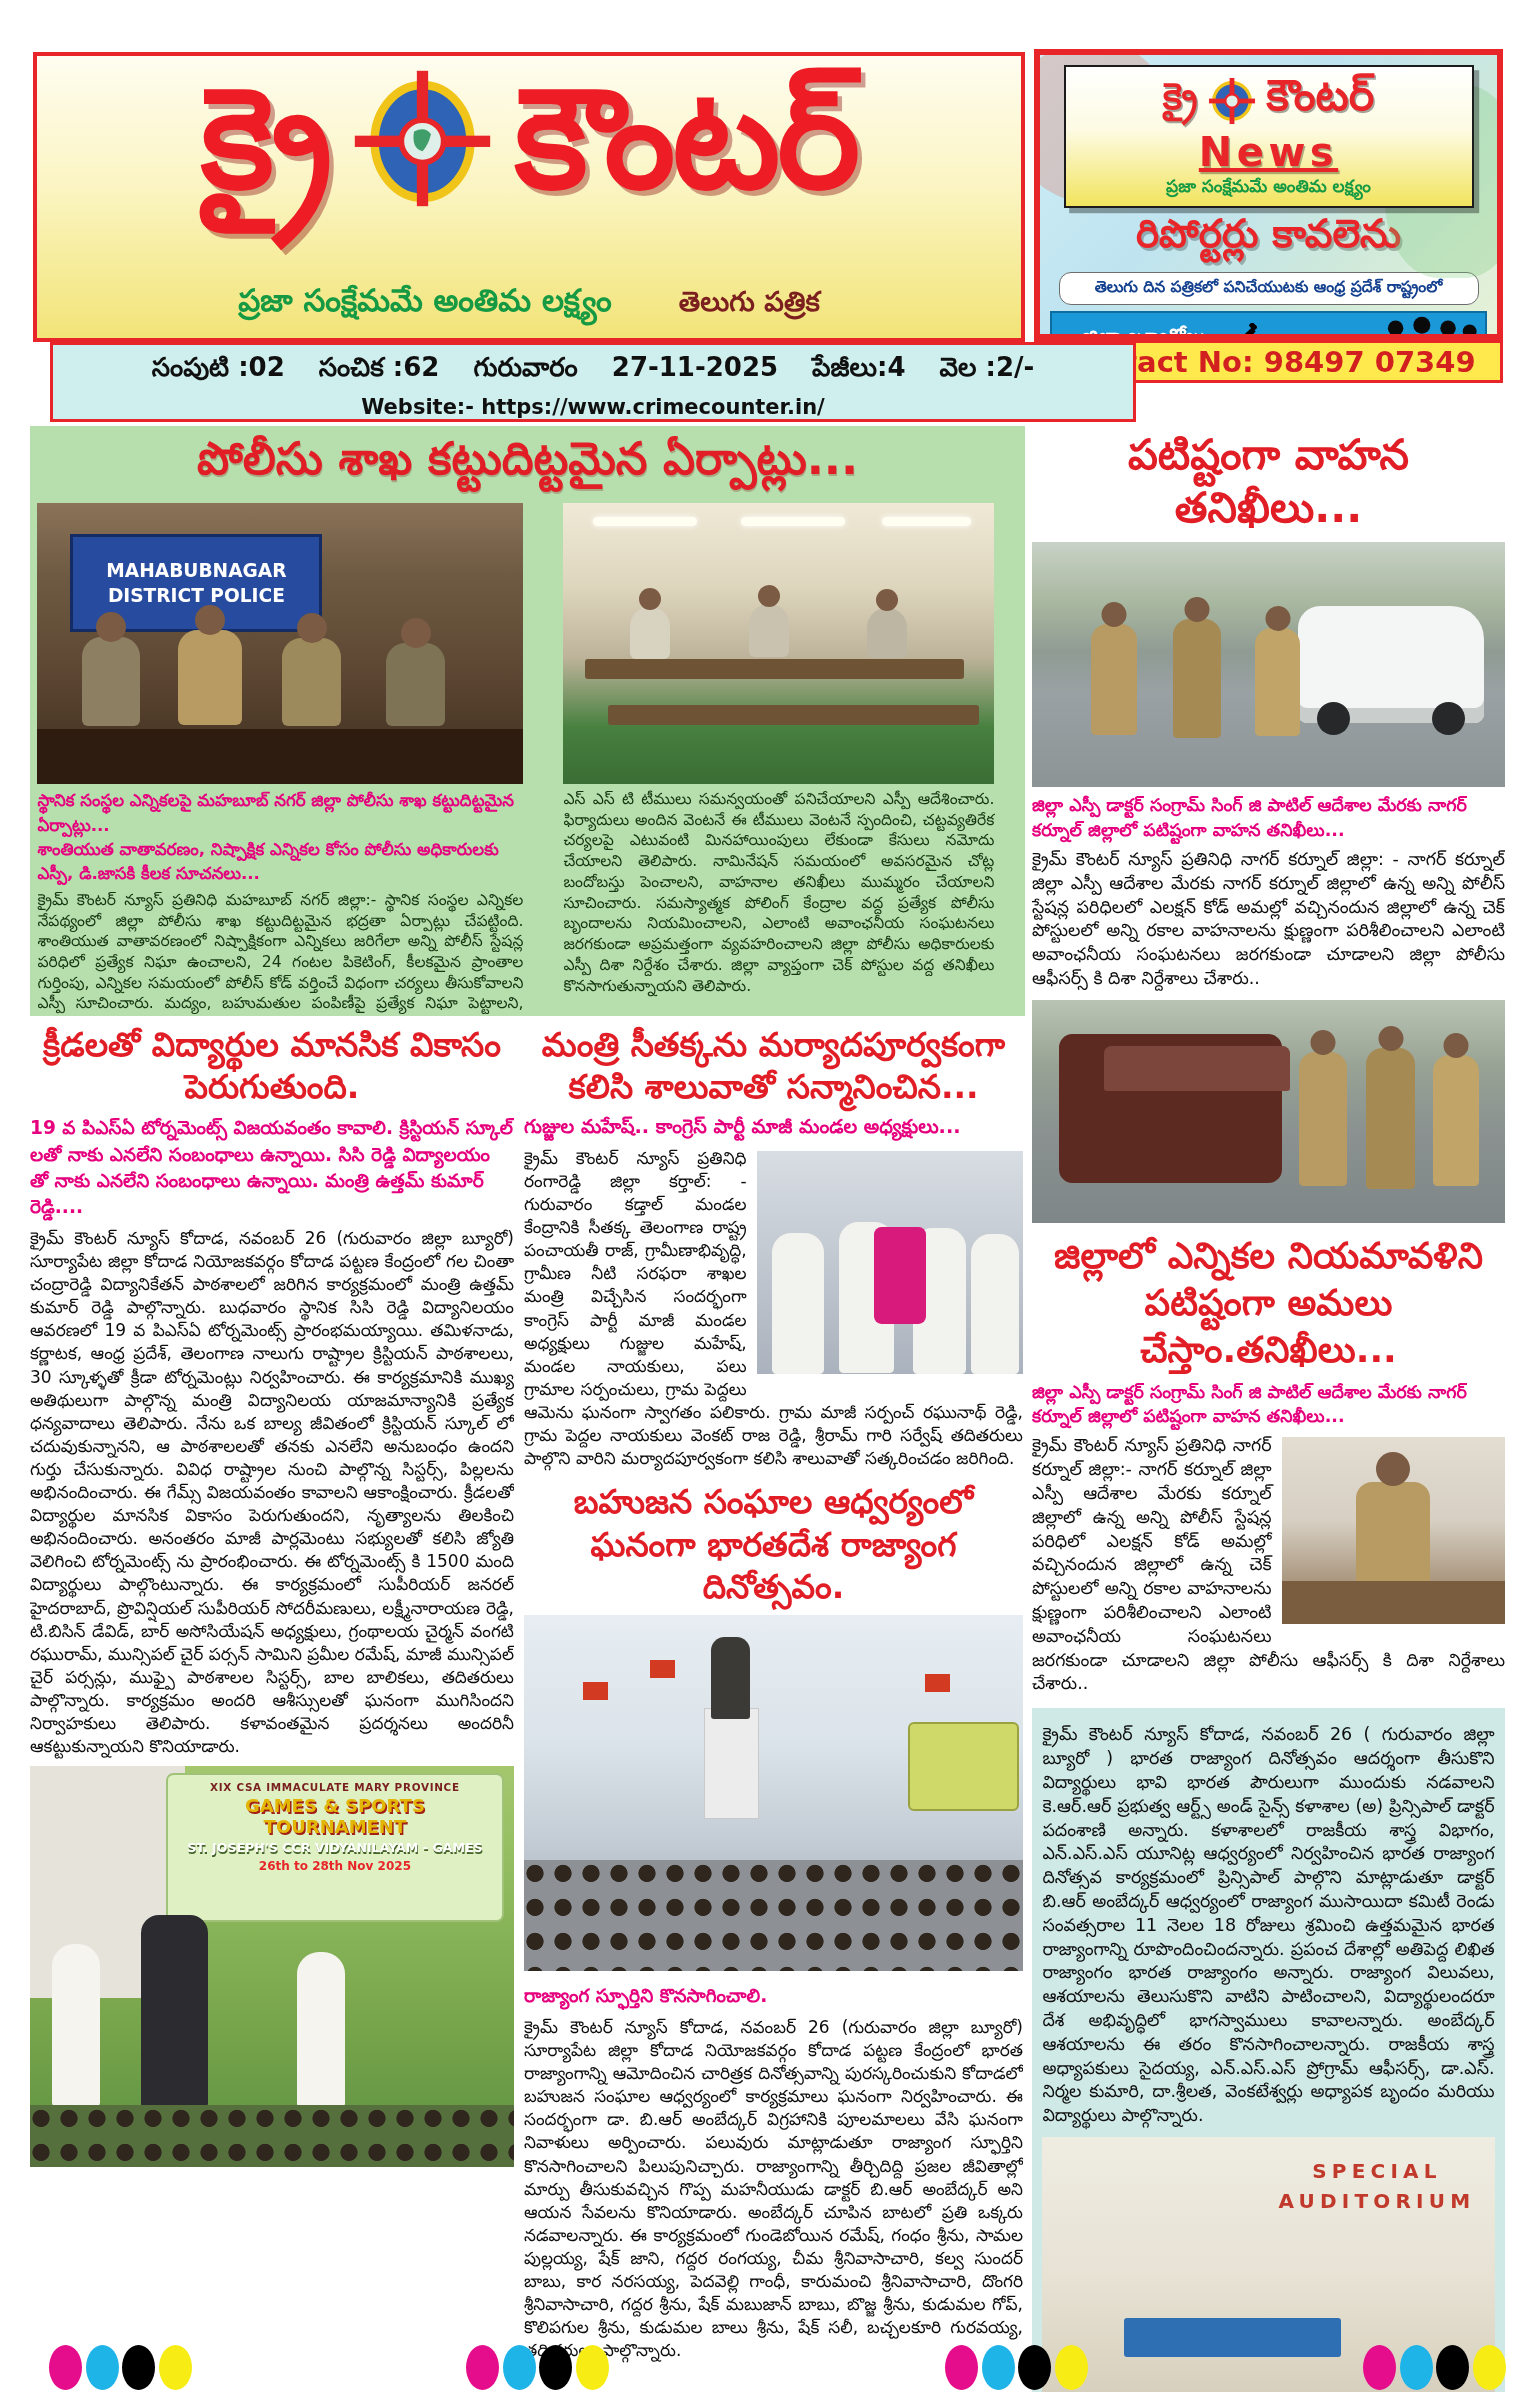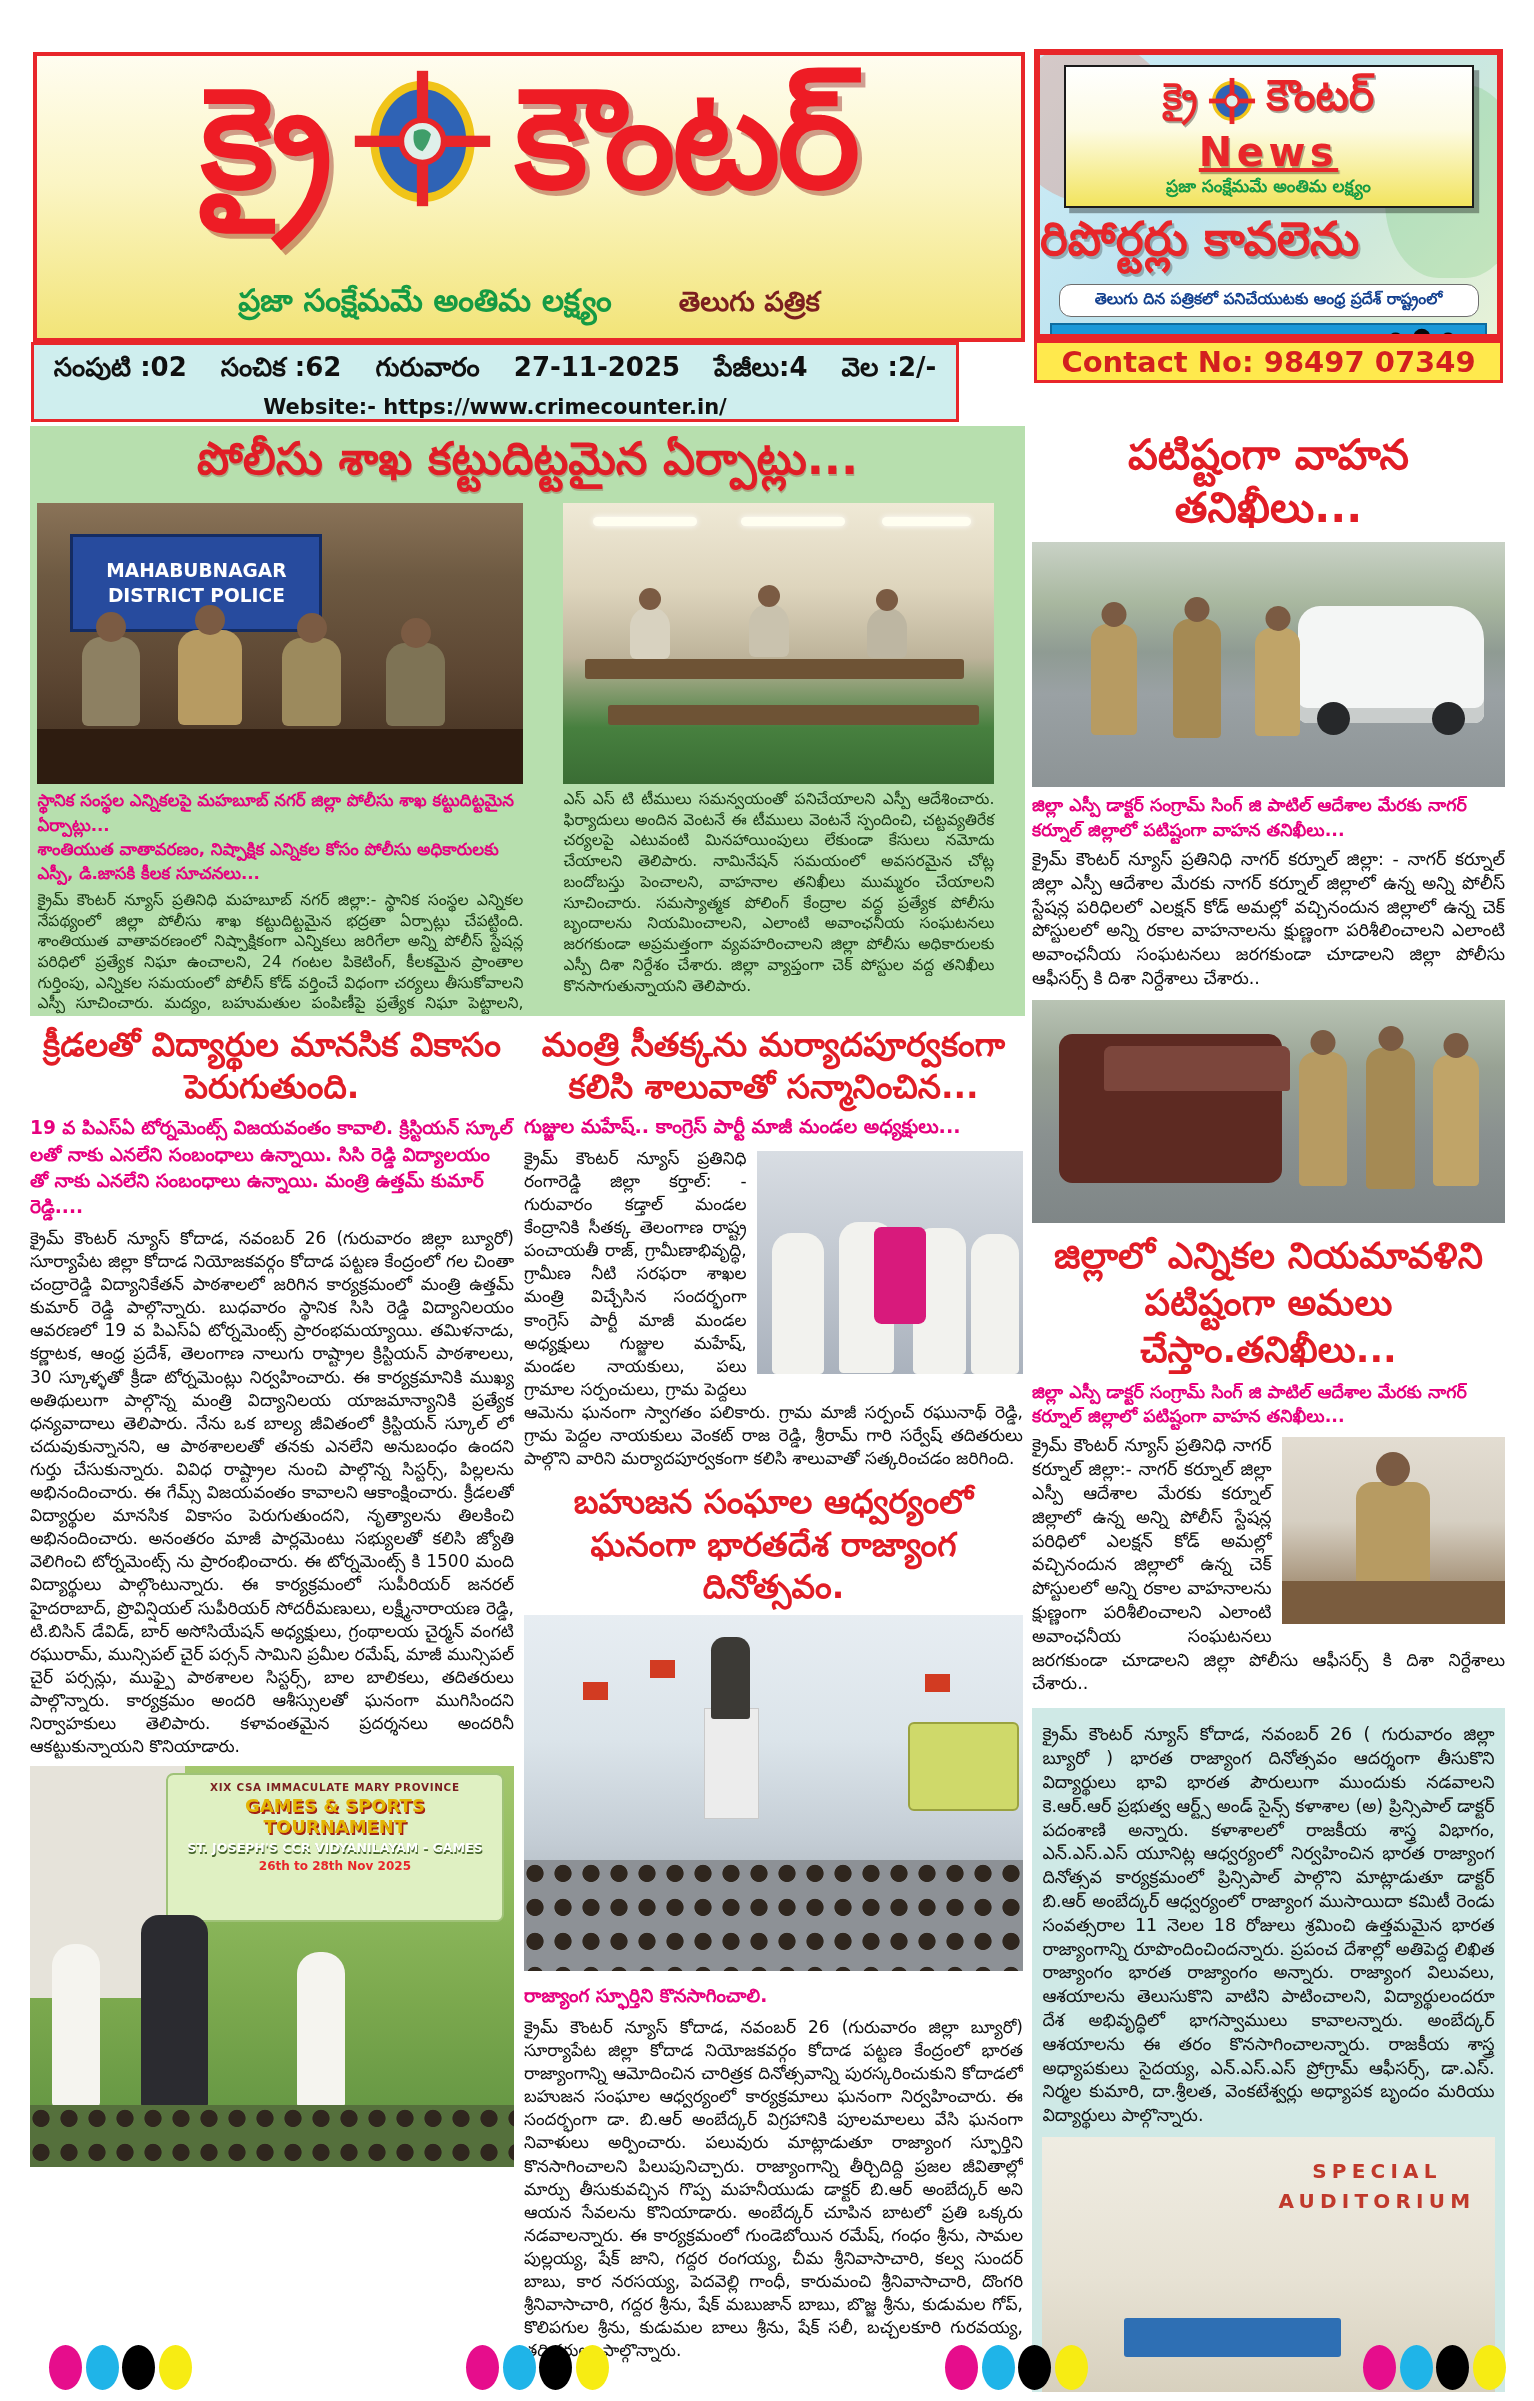--- a/index.html
+++ b/index.html
@@ -29,36 +29,36 @@
   .logo-banner { position:relative; margin:10.4px auto 3px; width:410px; border:2.2px solid #1b1b1b;
     background:linear-gradient(180deg,#ffffff 0%,#fdfbe3 45%,#f2e45e 100%);
     text-align:center; padding:3px 6px 6px; box-shadow:5.2px 5.2px 0 rgba(0,0,0,.35); }
   .lb-row { display:flex; align-items:center; justify-content:center; gap:10.4px; }
   .lb-t1 { font-size:37px; font-weight:800; color:#e8262a; text-shadow:1.5px 2.2px 0 rgba(0,0,0,.35); }
   .target-sm { width:48px; height:48px; }
   .lb-t2 { font-size:43px; font-weight:800; color:#e8262a; text-shadow:1.5px 2.2px 0 rgba(0,0,0,.35); }
   .lb-news { font-size:40px; font-weight:800; color:#e8262a; letter-spacing:4.5px; line-height:1.05;
     text-decoration:underline; text-shadow:1.5px 2.2px 0 rgba(0,0,0,.3); }
   .lb-tagline { font-size:17px; font-weight:700; color:#159a43; margin-top:3px; }
-  .recruit-headline { font-size:47px; font-weight:800; color:#e8262a;
+  .recruit-headline { text-align:center; font-size:39px; font-weight:800; color:#e8262a;
     text-shadow:2.2px 3px 0 rgba(0,0,0,.25); margin-top:1.5px; }
   .recruit-subline { margin:6px auto; width:420px; background:#ffffff; border:1.5px solid #6d6d6d;
     border-radius:12px; text-align:center; font-size:15.6px; font-weight:700; color:#14418f; padding:4.5px 3px; }
   .recruit-blue { position:relative; margin:0 10.4px; background:#1b98d8; border:2.2px solid #0d6ca0;
     height:86px; padding:6px 111px 6px 13.4px; color:#fff; }
   .recruit-item { font-size:21.5px; font-weight:800; line-height:1.7; text-shadow:0.7px 1.5px 0 rgba(0,0,0,.3); white-space:nowrap; }
   .pen-icon { display:inline-block; width:39px; height:30px; vertical-align:middle; margin-left:10.4px; }
   .people-icon { position:absolute; right:3px; top:1.5px; width:108px; height:79px; }
 
   .contact-strip { position:absolute; left:1034px; top:340px; width:469px; height:43px;
     background:#ffe94d; border:3.7px solid #e8262a; display:flex; align-items:center; justify-content:center;
     font-size:29px; font-weight:800; color:#d21f1f; }
 
   
-  .dateline { position:absolute; left:31px; top:342px; width:928px; height:80px;
+  .dateline { position:absolute; left:50px; top:342px; width:1086px; height:80px;
     background:#cfeeee; border:3px solid #e8262a; text-align:center; padding-top:7.4px; }
   .dl-row { display:flex; justify-content:center; gap:34px; font-size:26px; font-weight:800; color:#101010; }
   .dl-web { margin-top:6px; font-size:21px; font-weight:700; color:#101010; }
 
   
   .lead-section { position:absolute; left:30px; top:426px; width:995px; height:590px;
     background:#b7dfae; overflow:hidden; padding:3px 7.4px; }
   .lead-headline { text-align:center; font-size:45px; font-weight:800; color:#e11d26; margin:3px 0 7.4px;
     text-shadow:0.7px 1.5px 0 rgba(120,10,10,.25); }
   .lead-cols { display:flex; gap:40px; }

